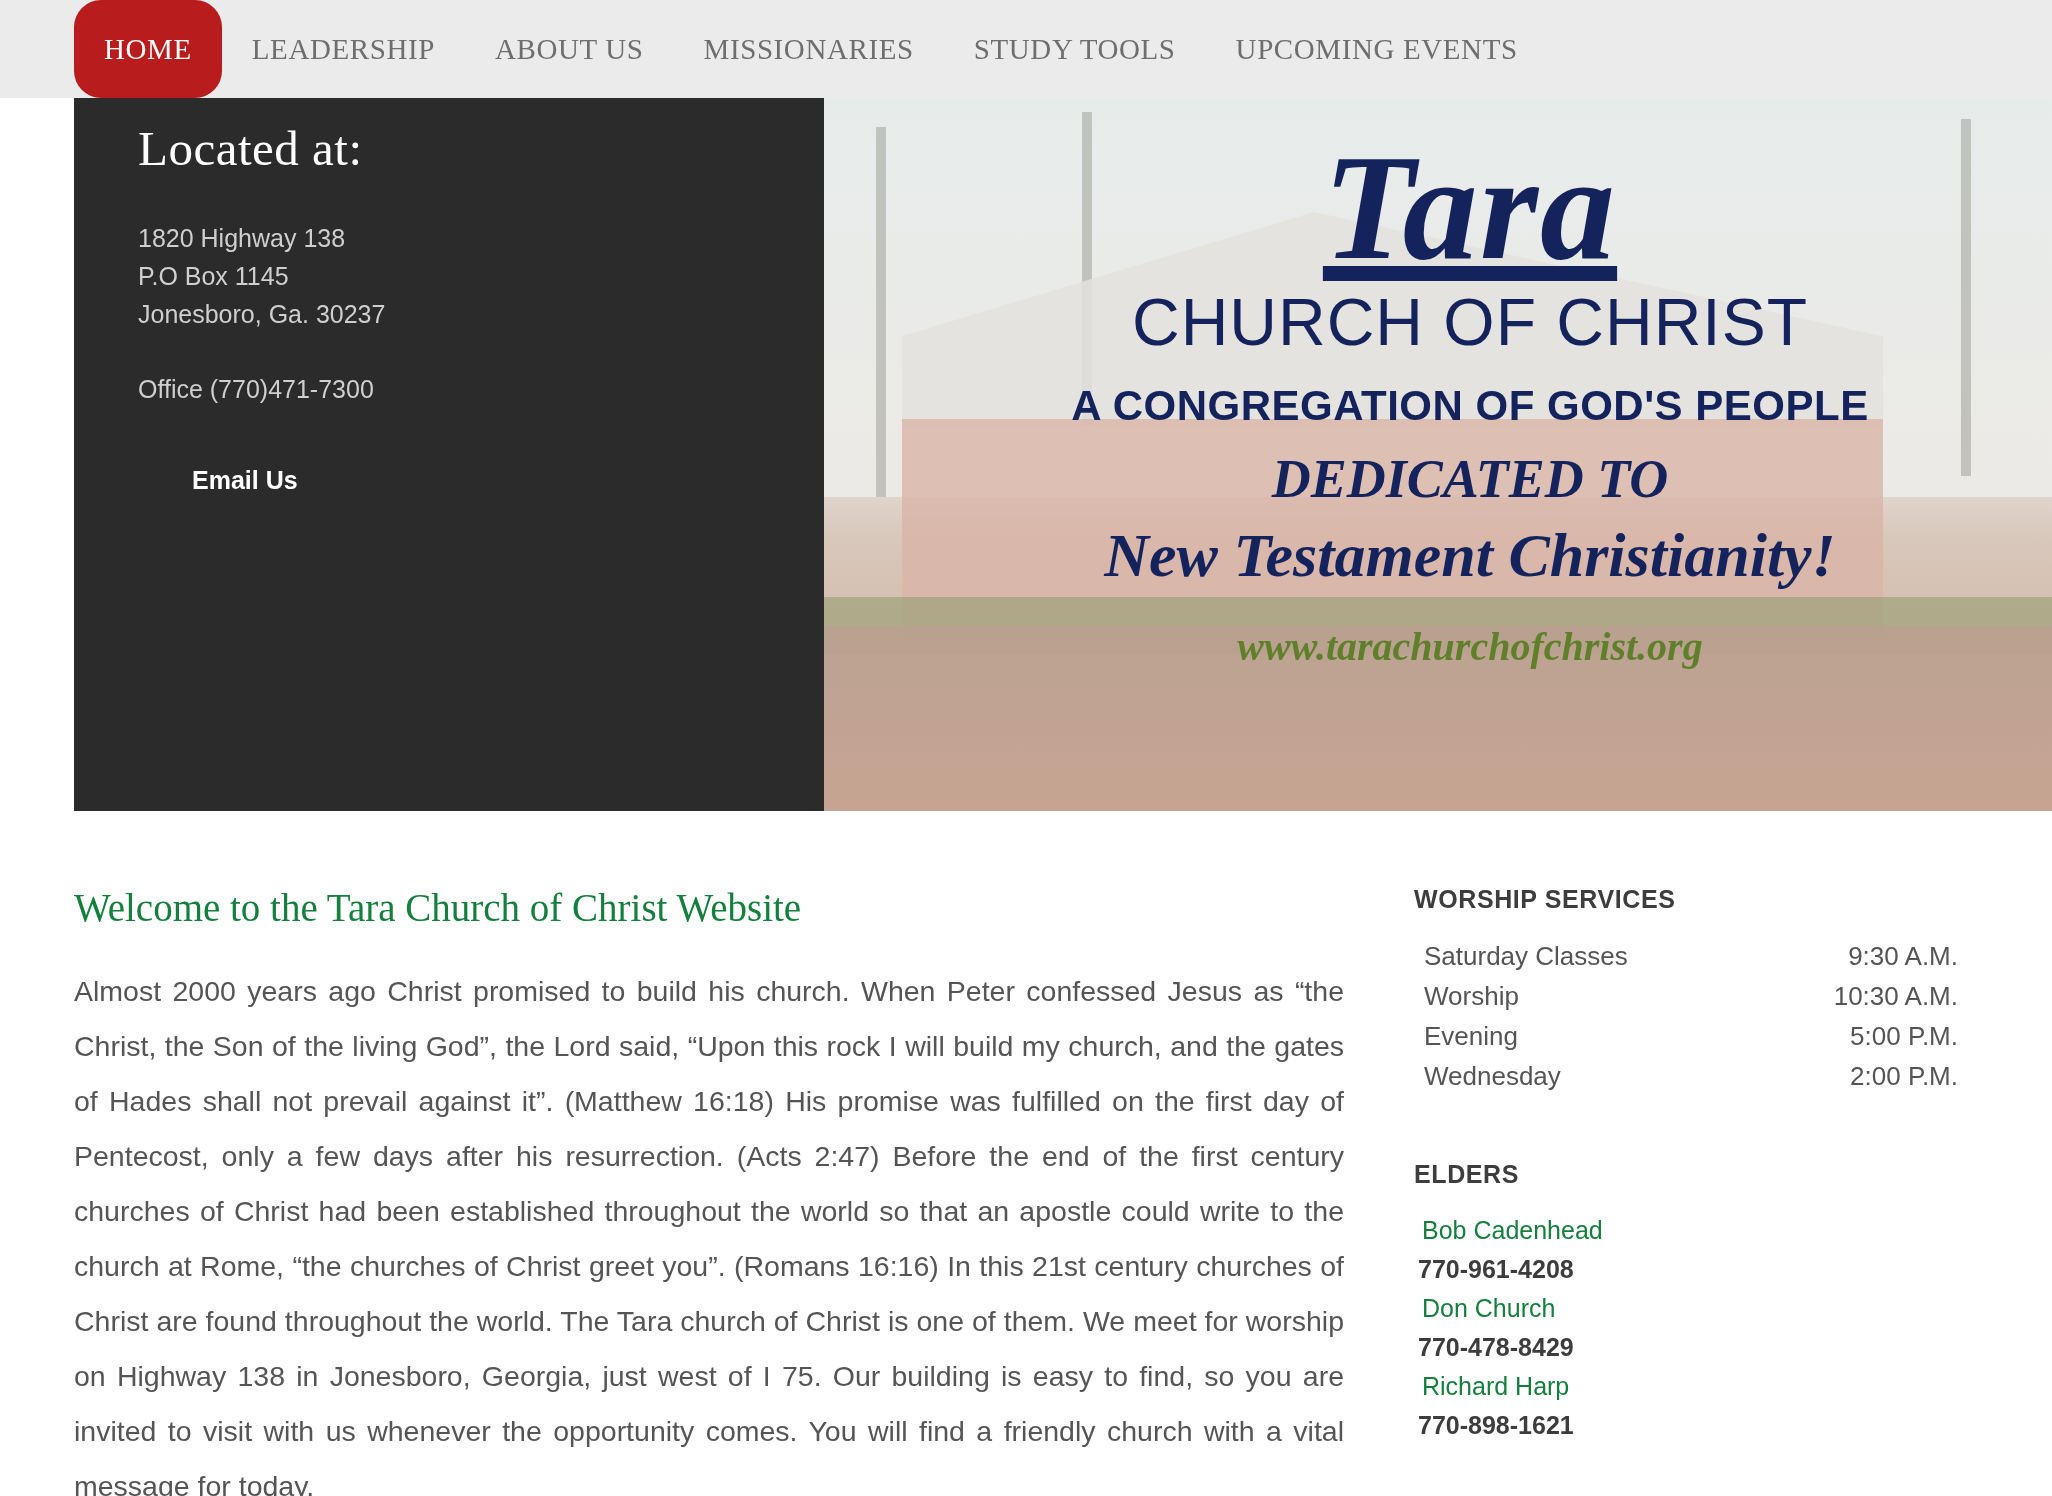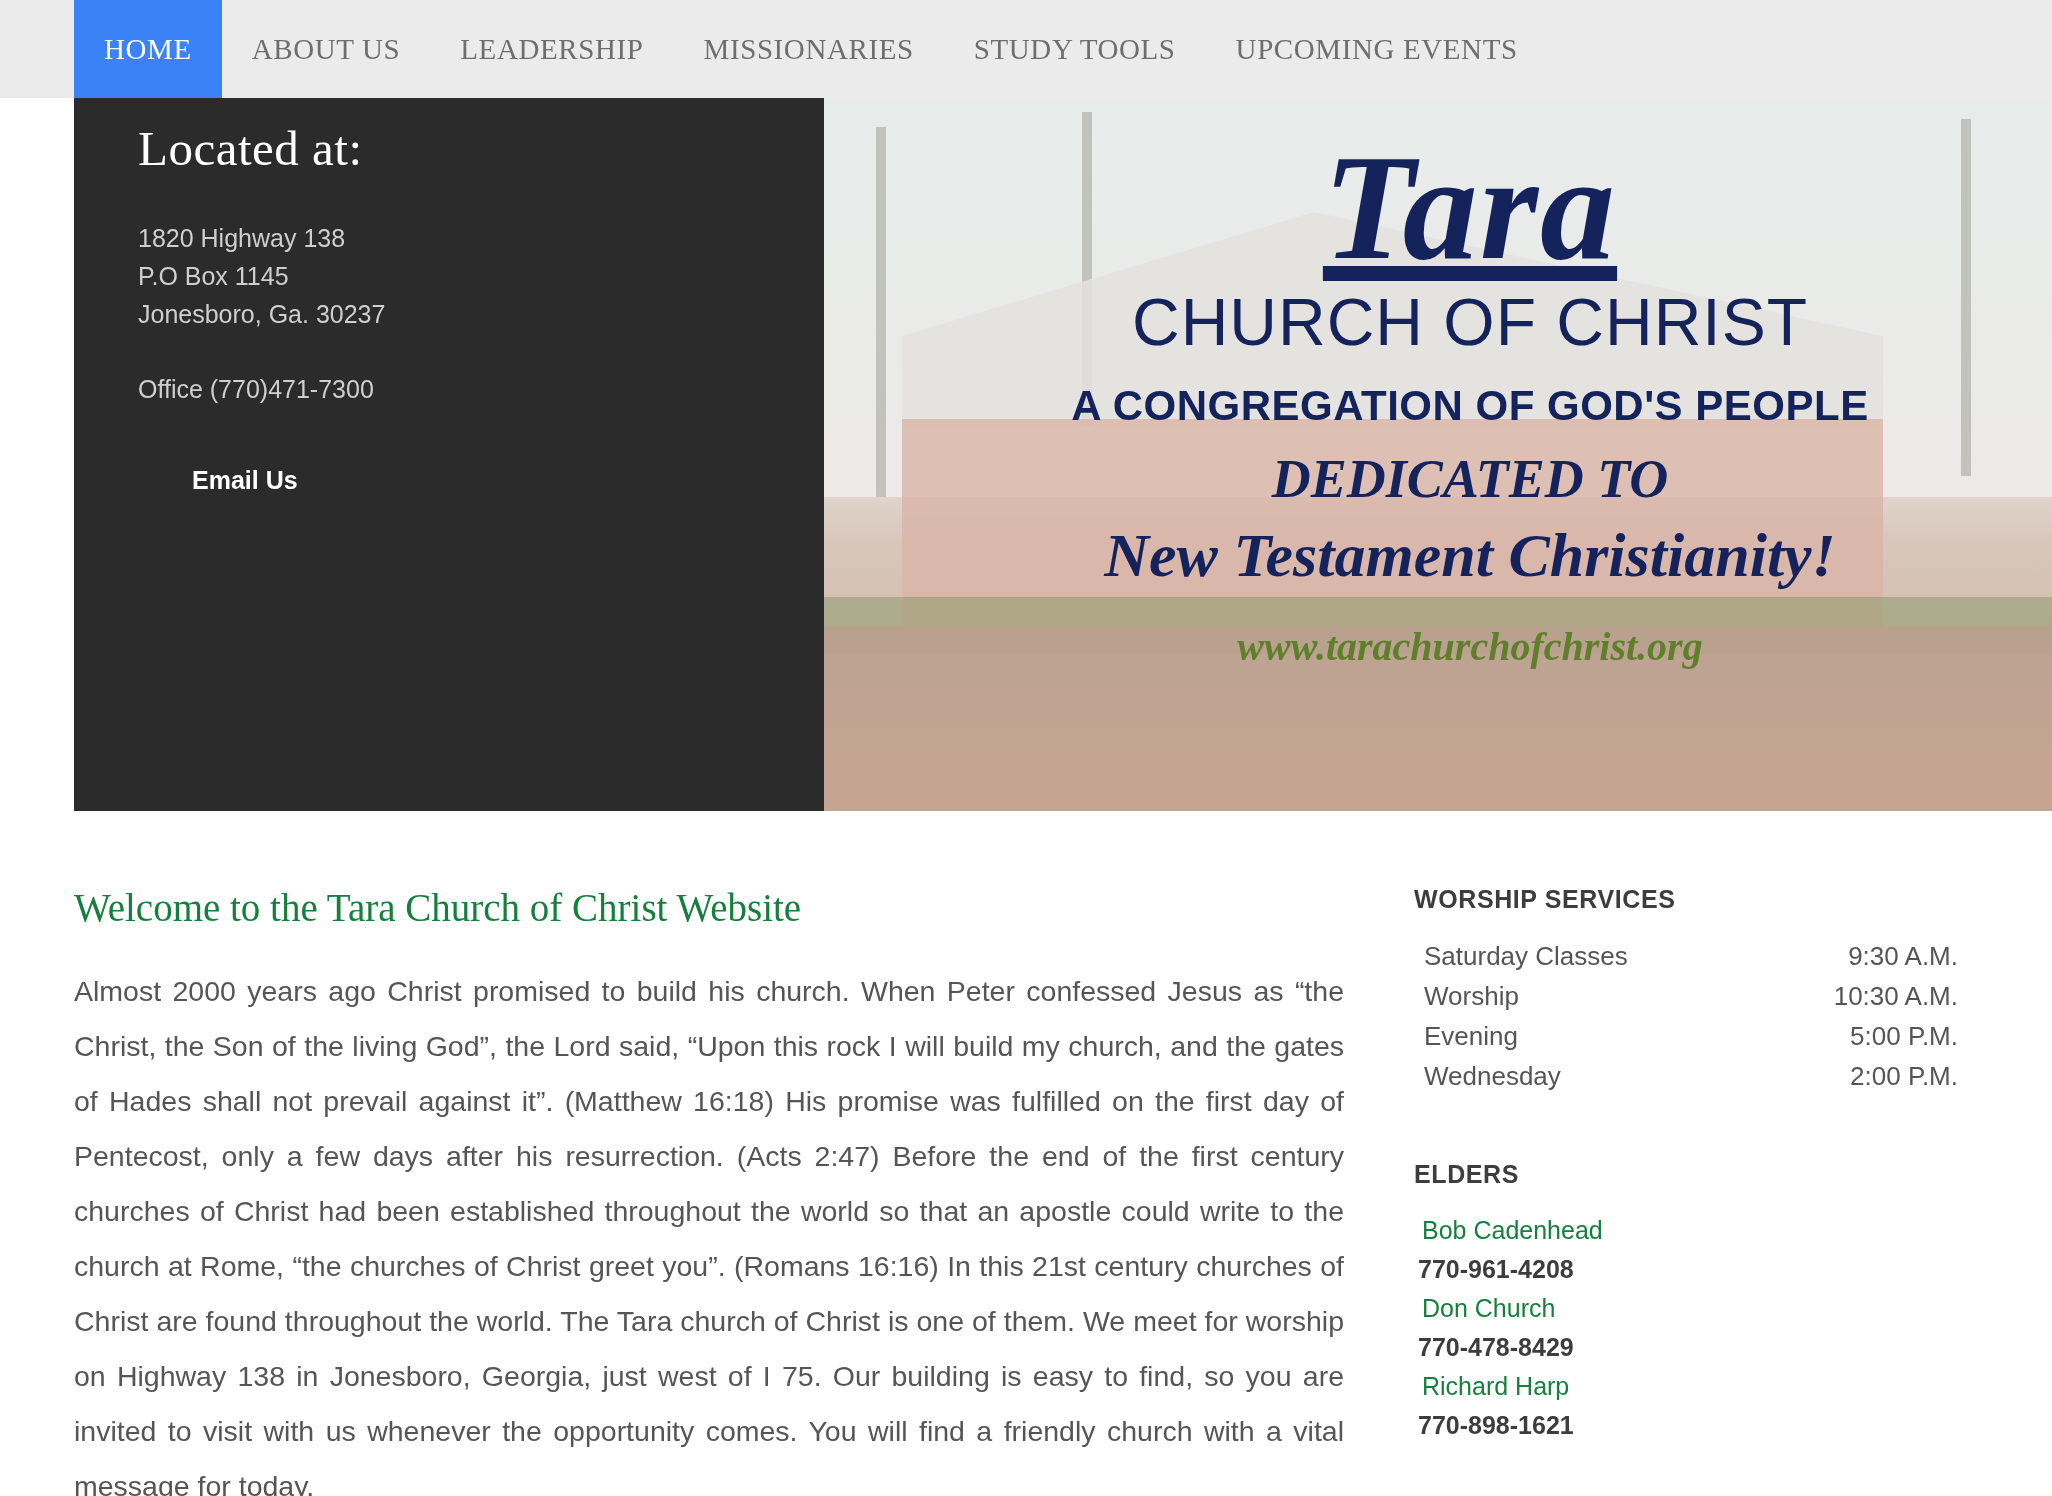--- a/index.html
+++ b/index.html
@@ -26,22 +26,23 @@
     padding: 0 30px;
     font-family: "Liberation Serif", serif;
     font-size: 29px;
     letter-spacing: 0.6px;
     color: #6e6e6e;
     text-transform: uppercase;
     white-space: nowrap;
     cursor: pointer;
   }
   .nav-item.active {
-    background: #3b82f6;
+    background: #b91c1c;
     color: #ffffff;
+    border-radius: 27px;
   }
 
   
   .hero {
     display: flex;
     margin-left: 74px;
     width: 2042px;
     height: 713px;
   }
   .hero-info {
@@ -223,22 +224,22 @@
     color: #3d3d3d;
     line-height: 39px;
     padding-left: 4px;
   }
 </style>
 </head>
 <body>
 
 <div class="navbar">
   <div class="nav-item active">HOME</div>
+  <div class="nav-item">LEADERSHIP</div>
   <div class="nav-item">ABOUT US</div>
-  <div class="nav-item">LEADERSHIP</div>
   <div class="nav-item">MISSIONARIES</div>
   <div class="nav-item">STUDY TOOLS</div>
   <div class="nav-item">UPCOMING EVENTS</div>
 </div>
 
 <div class="hero">
 
   <div class="hero-info">
     <h2>Located at:</h2>
     <div class="addr-line">1820 Highway 138</div>

